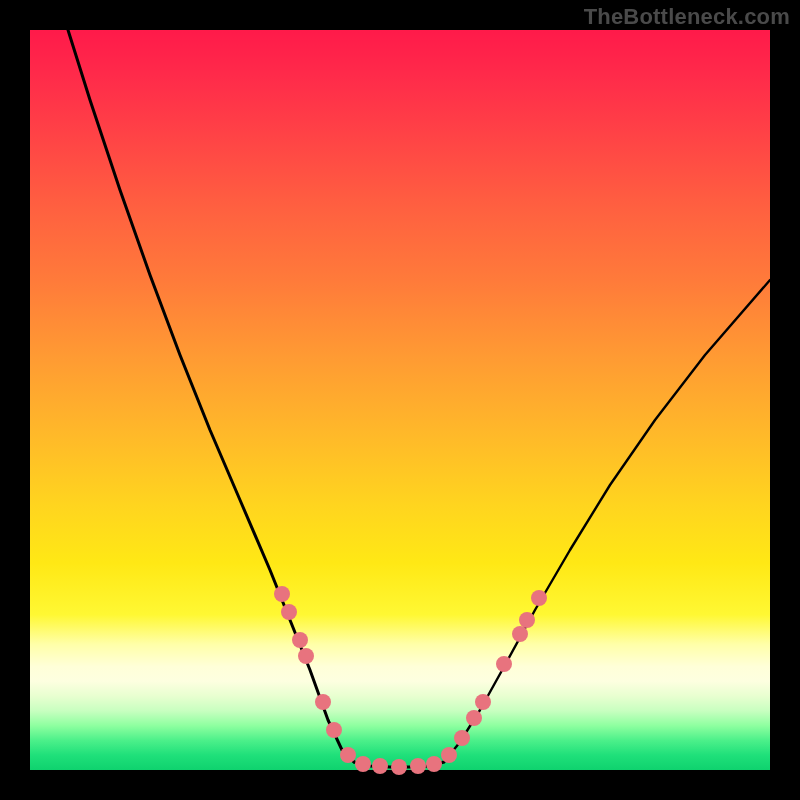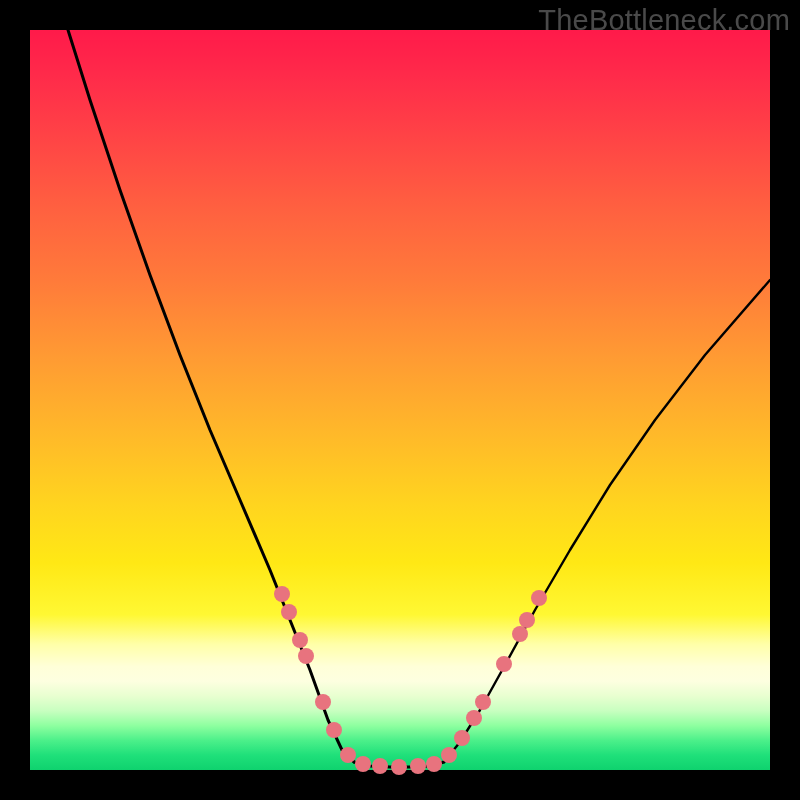--- a/index.html
+++ b/index.html
@@ -46,23 +46,23 @@
       #4cf08a 96%,
       #1fe07a 98%,
       #0fd26e 100%
     );
   }
   .watermark {
     position: absolute;
     top: 4px;
     right: 10px;
     color: #4a4a4a;
-    font-size: 29px;
+    font-size: 22px;
     letter-spacing: 0.2px;
-    font-weight: 400;
+    font-weight: 700;
     user-select: none;
   }
   svg.curve {
     position: absolute;
     left: 0;
     top: 0;
     width: 740px;
     height: 740px;
     overflow: visible;
   }

